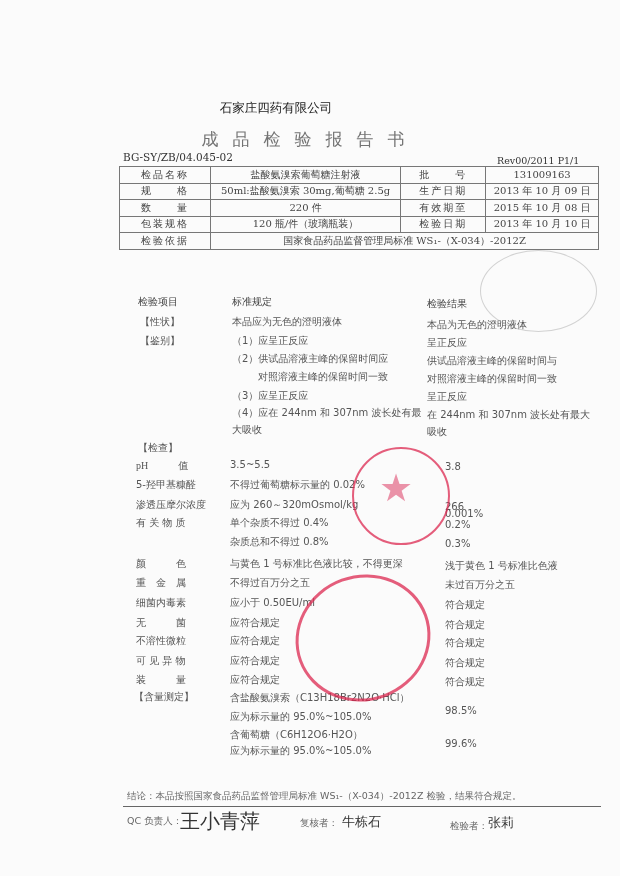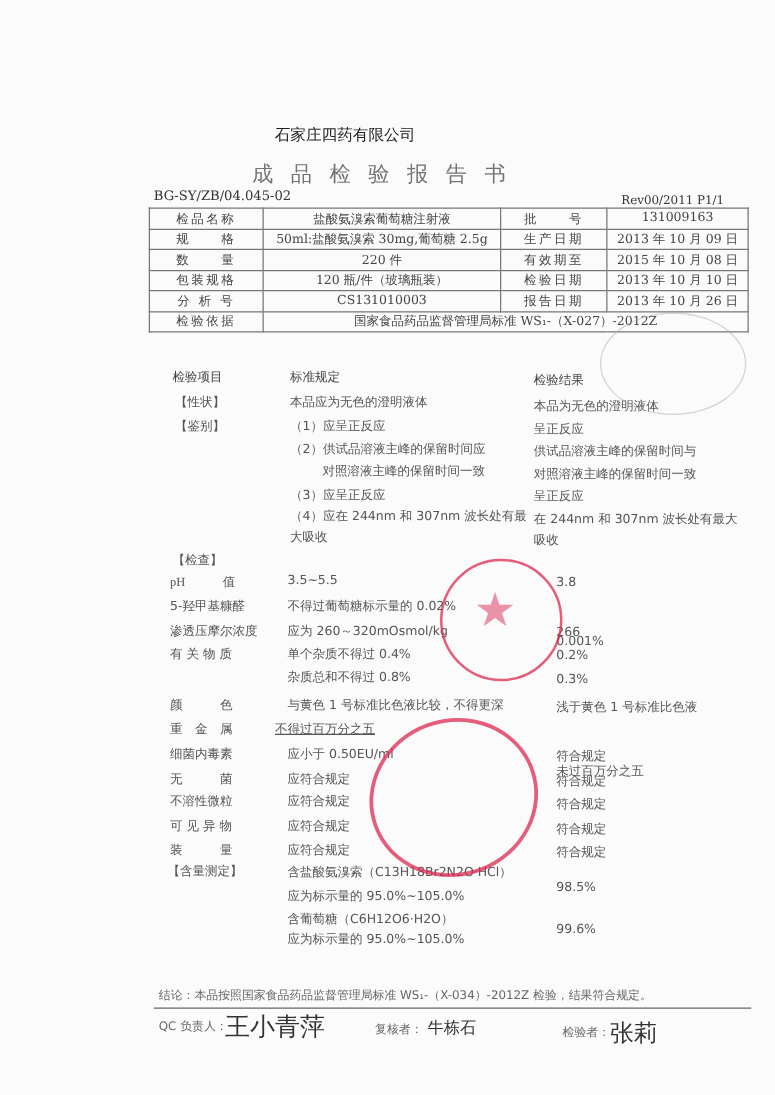--- a/index.html
+++ b/index.html
@@ -50,28 +50,22 @@
     <td class="lbl2">有效期至</td>
     <td>2015 年 10 月 08 日</td>
   </tr>
   <tr>
     <td class="lbl">包装规格</td>
     <td>120 瓶/件（玻璃瓶装）</td>
     <td class="lbl2">检验日期</td>
     <td>2013 年 10 月 10 日</td>
   </tr>
   <tr>
-    <td class="lbl">分 析 号</td>
-    <td>CS131010003</td>
-    <td class="lbl2">报告日期</td>
-    <td>2013 年 10 月 26 日</td>
-  </tr>
-  <tr>
     <td class="lbl">检验依据</td>
-    <td colspan="3">国家食品药品监督管理局标准 WS₁-（X-027）-2012Z</td>
+    <td colspan="3">国家食品药品监督管理局标准 WS₁-（X-034）-2012Z</td>
   </tr>
 </tbody>
   </table>
 
 <div class="abs hdr" style="left:138px;top:295px;">检验项目</div>
 <div class="abs hdr" style="left:232px;top:295px;">标准规定</div>
 <div class="abs hdr" style="left:427px;top:297px;">检验结果</div>
 
 <div class="abs t" style="left:140px;top:315px;">【性状】</div>
 <div class="abs t" style="left:232px;top:315px;">本品应为无色的澄明液体</div>
@@ -110,22 +104,22 @@
 <div class="abs t" style="left:445px;top:519px;">0.2%</div>
 
 <div class="abs t" style="left:230px;top:535px;">杂质总和不得过 0.8%</div>
 <div class="abs t" style="left:445px;top:538px;text-align:center;">0.3%</div>
 
 <div class="abs t" style="left:136px;top:557px;">颜　　　色</div>
 <div class="abs t" style="left:230px;top:557px;">与黄色 1 号标准比色液比较，不得更深</div>
 <div class="abs t" style="left:445px;top:559px;">浅于黄色 1 号标准比色液</div>
 
 <div class="abs t" style="left:136px;top:576px;">重　金　属</div>
-<div class="abs t" style="left:220px;top:576px;text-decoration:underline;">不得过百万分之五</div>
-<div class="abs t" style="left:445px;top:578px;margin-top:32px;">未过百万分之五</div>
+<div class="abs t" style="left:230px;top:576px;">不得过百万分之五</div>
+<div class="abs t" style="left:445px;top:578px;">未过百万分之五</div>
 
 <div class="abs t" style="left:136px;top:596px;">细菌内毒素</div>
 <div class="abs t" style="left:230px;top:596px;">应小于 0.50EU/ml</div>
 <div class="abs t" style="left:445px;top:598px;">符合规定</div>
 
 <div class="abs t" style="left:136px;top:616px;">无　　　菌</div>
 <div class="abs t" style="left:230px;top:616px;">应符合规定</div>
 <div class="abs t" style="left:445px;top:618px;">符合规定</div>
 
 <div class="abs t" style="left:136px;top:634px;">不溶性微粒</div>
@@ -149,18 +143,18 @@
 <div class="abs t" style="left:445px;top:738px;">99.6%</div>
 
 <div class="abs t" style="left:127px;top:790px;font-size:9.5px;color:#666;">结论：本品按照国家食品药品监督管理局标准 WS₁-（X-034）-2012Z 检验，结果符合规定。</div>
 <div class="rule" style="top:806px;"></div>
 
 <div class="abs t" style="left:127px;top:815px;font-size:9.5px;color:#666;">QC 负责人：</div>
 <div class="abs sig" style="left:180px;top:808px;font-size:20px;">王小青萍</div>
 <div class="abs t" style="left:300px;top:817px;font-size:9.5px;color:#666;">复核者：</div>
 <div class="abs sig" style="left:342px;top:813px;font-size:13px;">牛栋石</div>
 <div class="abs t" style="left:450px;top:820px;font-size:9.5px;color:#666;">检验者：</div>
-<div class="abs sig" style="left:488px;top:814px;font-size:19px;">张莉</div>
+<div class="abs sig" style="left:488px;top:814px;font-size:13px;">张莉</div>
 
 <div class="stamp" style="left:352px;top:447px;width:94px;height:94px;border-width:2.5px;"></div>
 <div class="star" style="left:379px;top:466px;">★</div>
 <div class="stamp" style="left:295px;top:575px;width:130px;height:120px;transform:rotate(-20deg);"></div>
 <div class="stamp-faint" style="left:480px;top:250px;width:115px;height:80px;"></div>
 
 </body></html>

